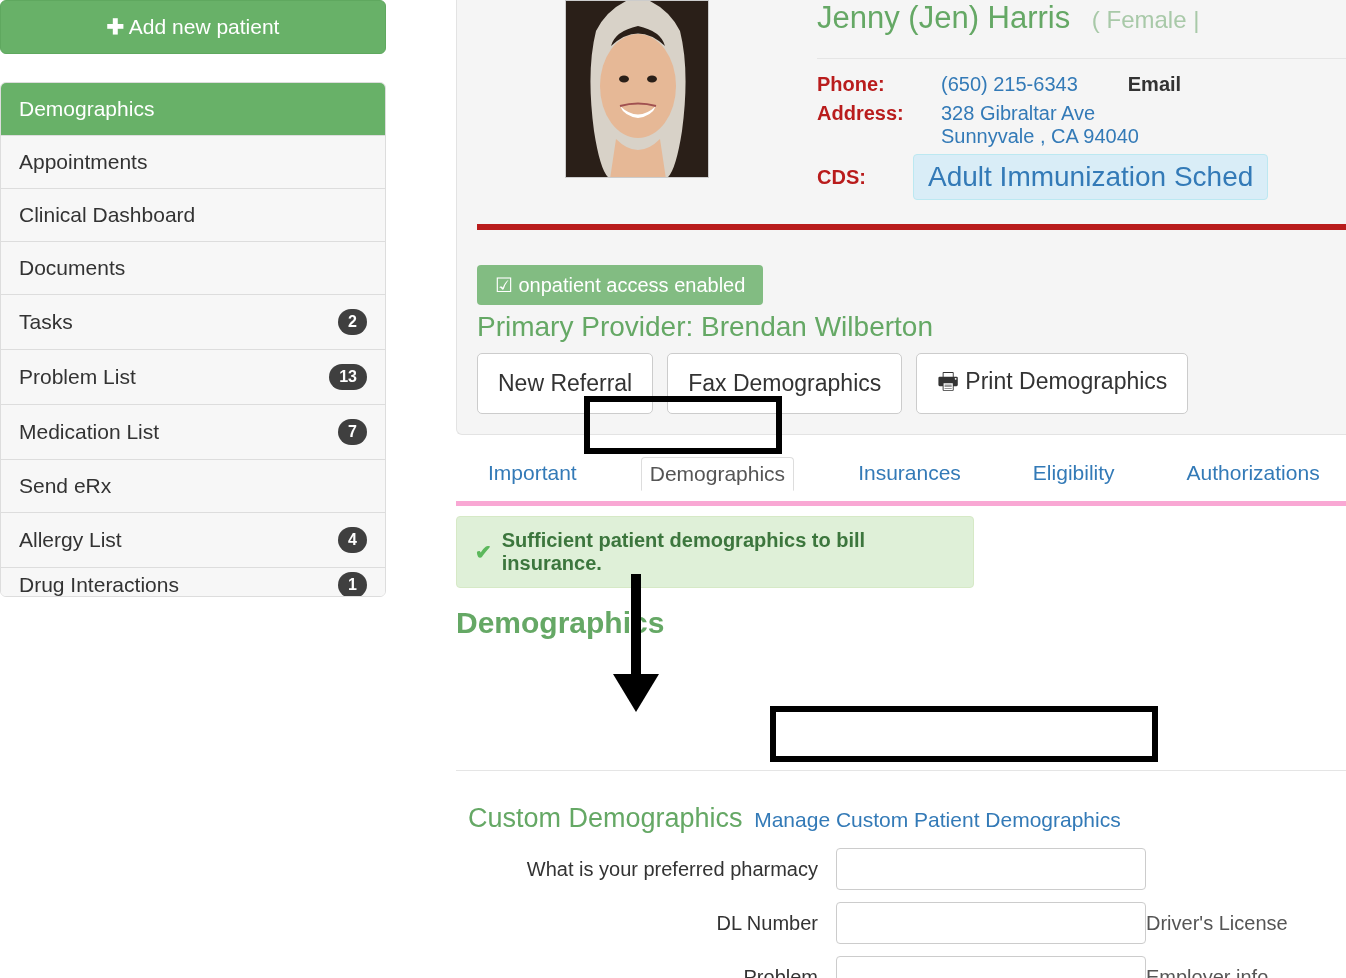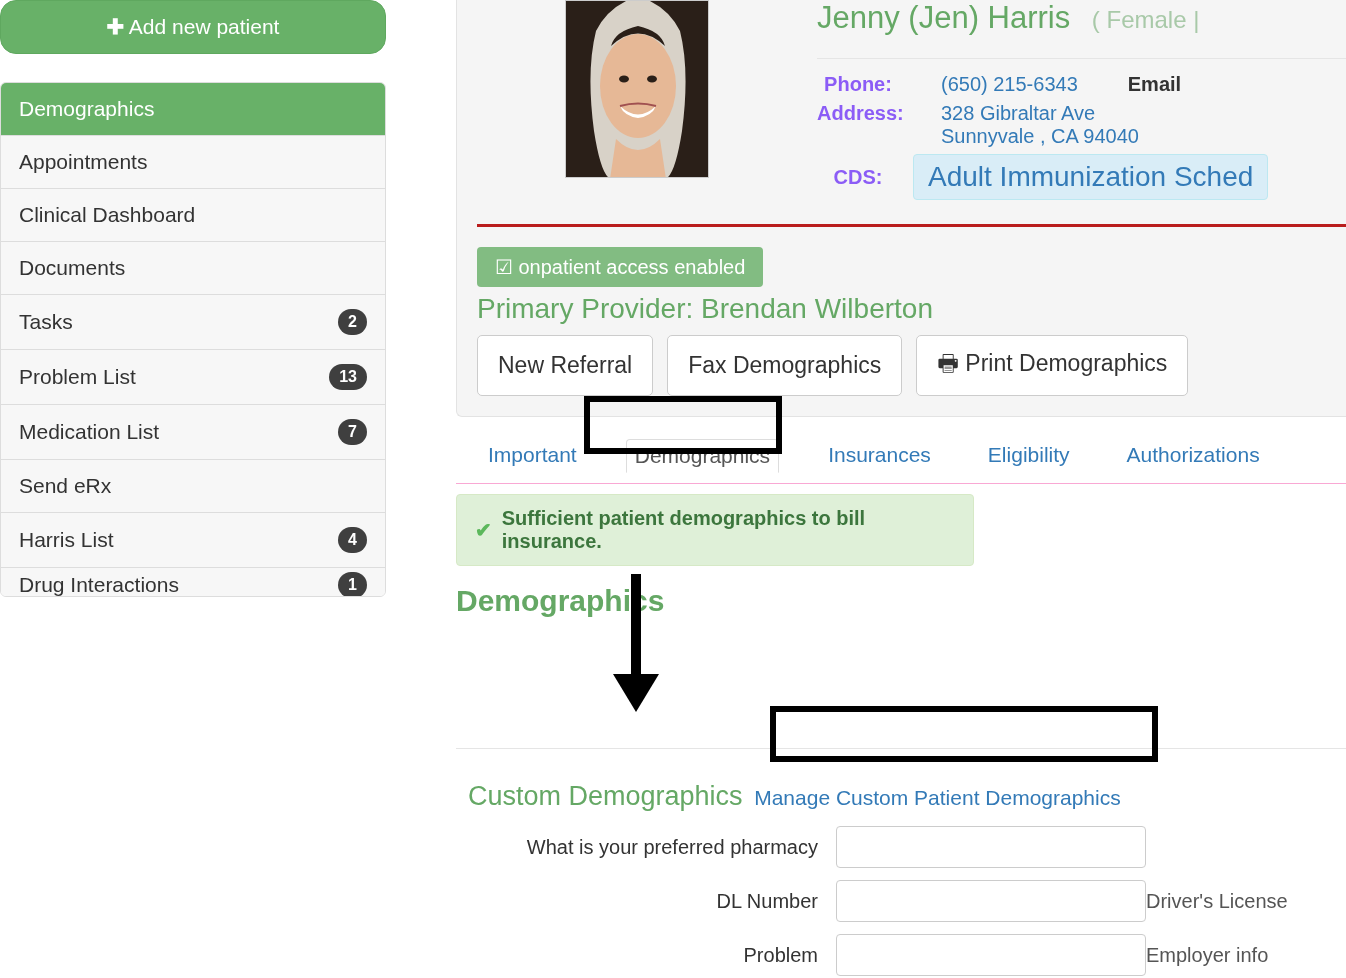--- a/index.html
+++ b/index.html
@@ -21,21 +21,21 @@
       top: 0;
       width: 390px;
     }
     .btn-add {
       display: block;
       width: 386px;
       margin-left: 0;
       background: #68b168;
       color: #fff;
       border: 1px solid #5fa85f;
-      border-radius: 16px;
+      border-radius: 6px;
       padding: 14px 0;
       font-size: 21px;
       text-align: center;
       cursor: pointer;
     }
     .btn-add .plus { font-weight: bold; }
     
     .sidebar {
       margin-top: 28px;
       width: 386px;
@@ -117,24 +117,24 @@
       margin-top: 22px;
       border-top: 1px solid #e5e5e5;
       padding-top: 14px;
     }
     .info-row {
       display: flex;
       margin-bottom: 6px;
       font-size: 20px;
     }
     .info-label {
-      color: #8b5cf6;
+      color: #b91c1c;
       font-weight: bold;
       width: 96px;
-      text-align: center;
+      text-align: left;
       padding-right: 14px;
     }
     .info-val { color: #337ab7; margin-left: 28px; }
     .info-extra {
       color: #333;
       font-weight: bold;
       margin-left: 50px;
     }
     .cds-badge {
       display: inline-block;
@@ -170,24 +170,24 @@
       border: 1px solid #ccc;
       border-radius: 5px;
       padding: 10px 20px;
       font-size: 23px;
       color: #333;
       cursor: pointer;
     }
     
     .tabs {
       display: flex;
-      gap: 41px;
+      gap: 56px;
       padding: 22px 24px 10px 24px;
       font-size: 21px;
-      border-bottom: 1px solid #f9a8d4;
+      border-bottom: 5px solid #f9a8d4;
       position: relative;
     }
     .tab { color: #337ab7; cursor: pointer; padding: 4px 8px; }
     .tab.active { color: #555; background: #fff; border: 1px solid #ddd; border-bottom-color: #fff; border-radius: 4px 4px 0 0; }
     .tab-highlight-box {
       position: absolute;
       border: 6px solid #000;
       pointer-events: none;
     }
     
@@ -300,21 +300,21 @@
       <span class="badge">13</span>
     </div>
     <div class="sidebar-item">
       <span>Medication List</span>
       <span class="badge">7</span>
     </div>
     <div class="sidebar-item">
       <span>Send eRx</span>
     </div>
     <div class="sidebar-item">
-      <span>Harris List</span>
+      <span>Allergy List</span>
       <span class="badge">4</span>
     </div>
     <div class="sidebar-item" style="height:28px; padding-top:6px; padding-bottom:0; overflow:hidden;">
       <span>Drug Interactions</span>
       <span class="badge">1</span>
     </div>
   </div>
 </div>
 
 <div class="main">
@@ -350,21 +350,21 @@
               <a class="info-val" style="display:block;">Sunnyvale , CA 94040</a>
             </div>
           </div>
           <div class="info-row" style="align-items:center;">
             <span class="info-label">CDS:</span>
             <span class="cds-badge">Adult Immunization Sched</span>
           </div>
         </div>
       </div>
     </div>
-    <div style="border-top:3px solid #b91c1c; margin-top:18px; padding-top:0;">
+    <div style="border-top:6px solid #b91c1c; margin-top:18px; padding-top:15px;">
       <span class="onpatient-badge">
         <span>☑</span>
         <span>onpatient access enabled</span>
       </span>
       <div class="primary-provider">
         <span>Primary Provider: </span><span>Brendan Wilberton</span>
       </div>
       <div class="action-row">
         <button class="btn-default">New Referral</button>
         <button class="btn-default">Fax Demographics</button>

